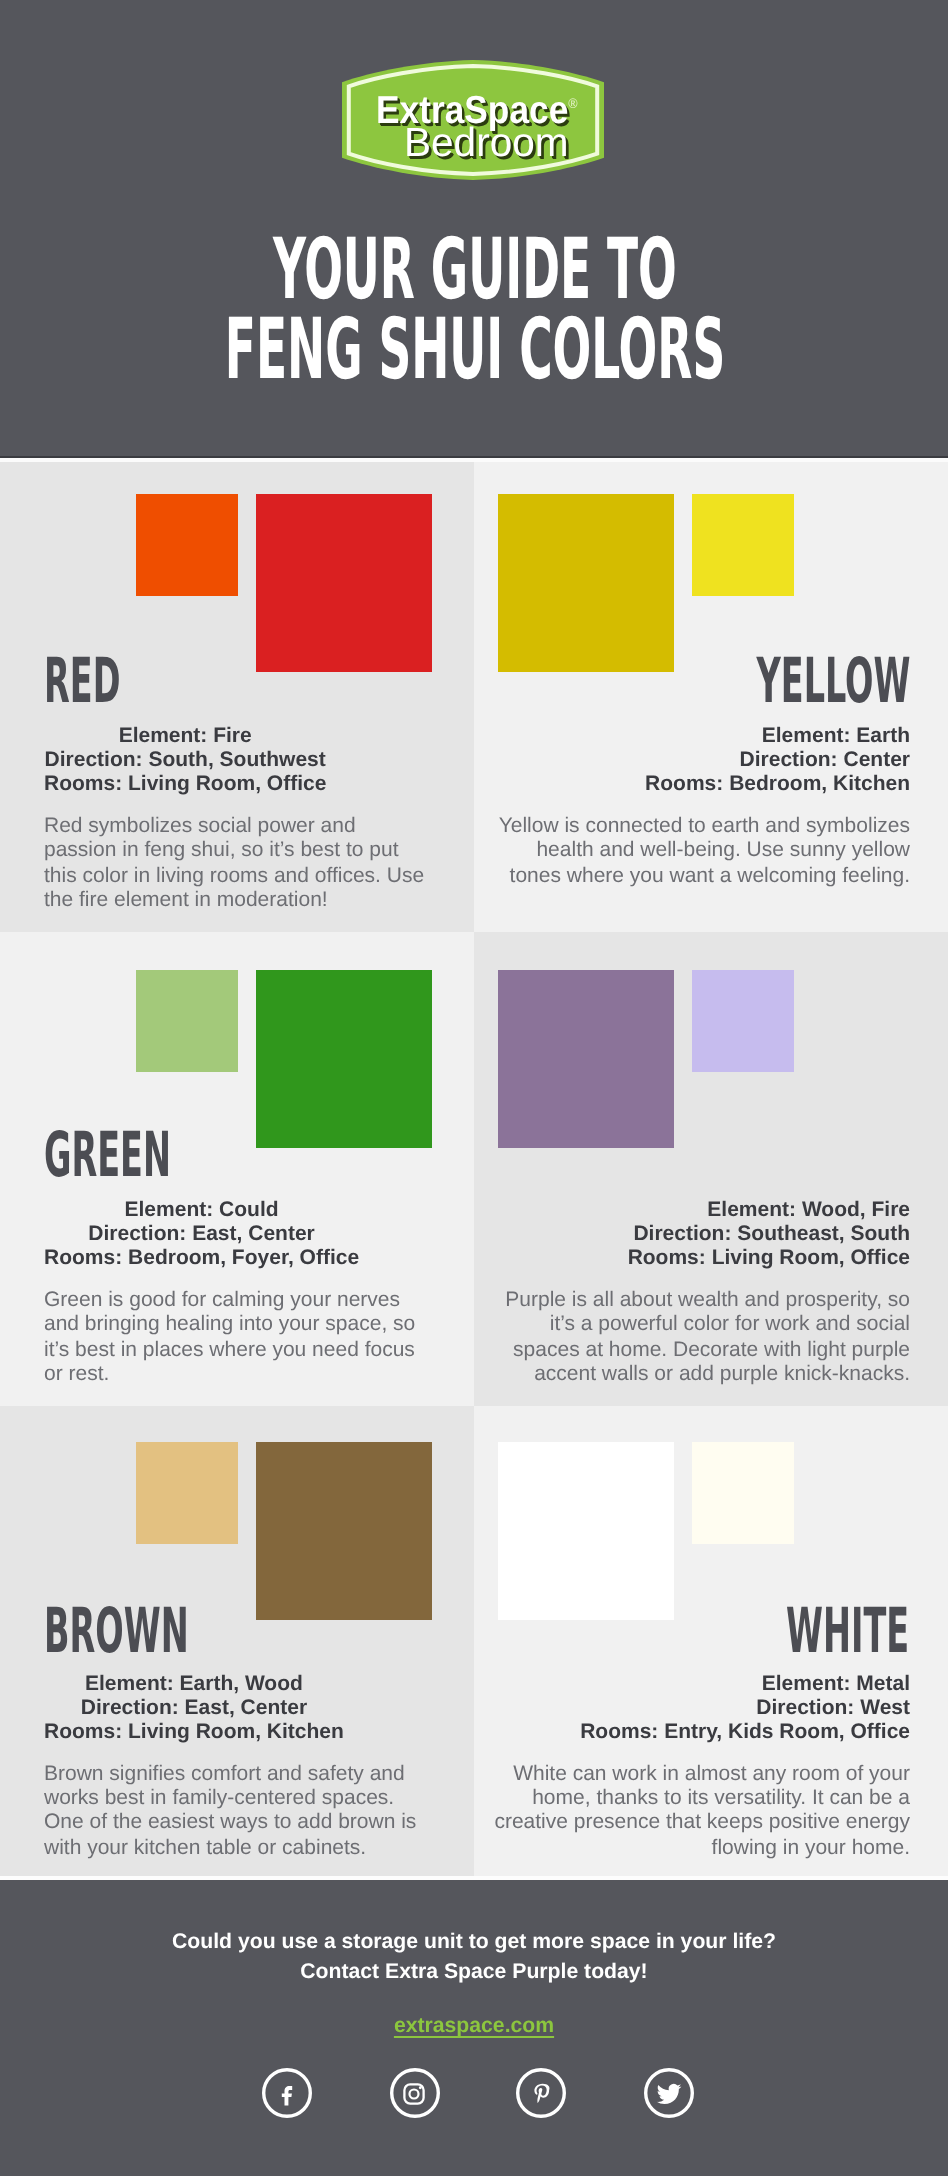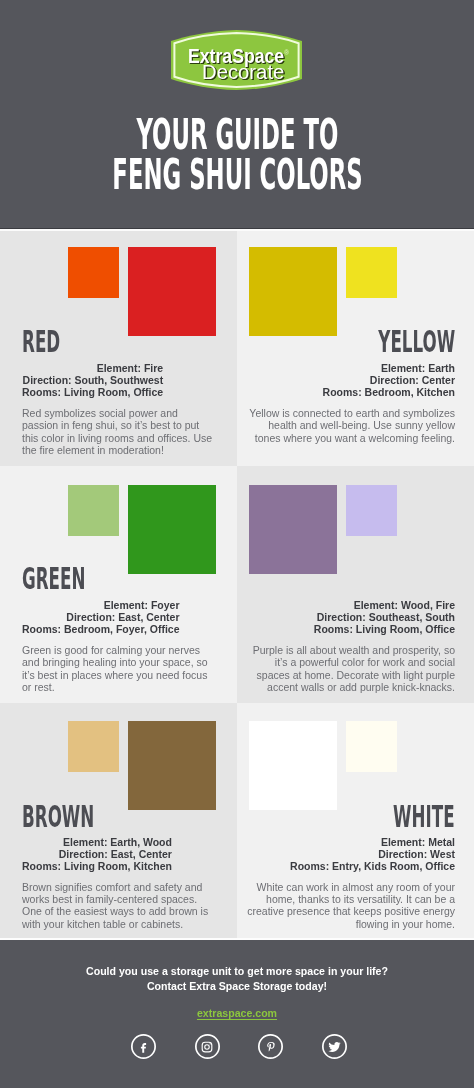--- a/index.html
+++ b/index.html
@@ -52,21 +52,21 @@
   .cname { position:absolute; height:22px; color:#4C4D53; white-space:nowrap; }
   .cname > span {
     font-family:"DejaVu Sans Condensed","Liberation Sans",sans-serif;
     font-weight:bold; font-size:31px; line-height:22px;
     display:inline-block; transform:scaleX(0.60); white-space:nowrap;
   }
   .cell.left .cname { left:22px; } .cell.left .cname > span { transform-origin:left bottom; }
   .cell.right .cname { right:19px; } .cell.right .cname > span { transform-origin:right bottom; }
 
   .meta { position:absolute; font-size:10.5px; line-height:12.1px; font-weight:bold; color:#3A3B40; white-space:nowrap; }
-  .cell.left .meta { left:22px; text-align:right; }
+  .cell.left .meta { left:22px; text-align:center; }
   .cell.right .meta { right:19px; text-align:right; }
 
   .desc { position:absolute; font-size:10.5px; line-height:12.4px; color:#6D6E73; }
   .cell.left .desc { left:22px; width:192px; text-align:left; }
   .cell.right .desc { right:19px; width:208px; text-align:right; }
 
   
   .ftr-line { position:absolute; left:0; top:938px; width:474px; height:2px; background:#FDFDFD; }
   .footer { position:absolute; left:0; top:940px; width:474px; height:184px; background:#55565C; text-align:center; }
   .cta { position:absolute; left:0; top:24px; width:474px; color:#FFFFFF; font-size:10.6px; line-height:14.7px; font-weight:bold; }
@@ -87,21 +87,21 @@
 <div class="page">
 
   <div class="header">
     <div class="logo">
       <svg viewBox="0 0 131 60" xmlns="http://www.w3.org/2000/svg" aria-hidden="true">
         <path d="M0 11.1 C14.8 6 39.7 0.64 65.5 0 C91.3 0.64 116.2 6 131 11.1 L131 48.9 C116.2 54 91.3 59.36 65.5 60 C39.7 59.36 14.8 54 0 48.9 Z" fill="#8DC63F"></path>
         <path d="M3.4 13.2 C16.6 8.6 40 3.7 65.5 3.05 C91 3.7 114.4 8.6 127.6 13.2 L127.6 46.8 C114.4 51.4 91 56.3 65.5 56.95 C40 56.3 16.6 51.4 3.4 46.8 Z" fill="none" stroke="#F0FBDC" stroke-width="2"></path>
       </svg>
       <div class="logo-text">
         <div class="lt1"><span>ExtraSpace</span><sup>®</sup></div>
-        <div class="lt2">Decorate</div>
+        <div class="lt2">Bedroom</div>
       </div>
     </div>
     <div class="title">
       <div><span>YOUR GUIDE TO</span></div>
       <div><span>FENG SHUI COLORS</span></div>
     </div>
   </div>
 
   <div class="hdr-edge"></div>
   <div class="hdr-line"></div>
@@ -127,21 +127,21 @@
           <div><span>Direction:</span> <span>Center</span></div>
           <div><span>Rooms:</span> <span>Bedroom, Kitchen</span></div>
         </div>
         <div class="desc" style="top:176px">Yellow is connected to earth and symbolizes health and well-being. Use sunny yellow tones where you want a welcoming feeling.</div>
       </div>
       <div class="cell left" style="left: 0px; top: 235px; height: 237px; background: rgb(241, 241, 241);">
         <div class="sw small" style="left:68px;top:19px;background:#A3C97A"></div>
         <div class="sw large" style="left:128px;top:19px;background:#30971C"></div>
         <div class="cname" style="top:101px"><span>GREEN</span></div>
         <div class="meta" style="top:133px">
-          <div><span>Element:</span> <span>Foyer</span></div>
+          <div><span>Element:</span> <span>Could</span></div>
           <div><span>Direction:</span> <span>East, Center</span></div>
           <div><span>Rooms:</span> <span>Bedroom, Foyer, Office</span></div>
         </div>
         <div class="desc" style="top:178px">Green is good for calming your nerves and bringing healing into your space, so it’s best in places where you need focus or rest.</div>
       </div>
       <div class="cell right" style="left: 237px; top: 235px; height: 237px; background: rgb(229, 229, 229);">
         <div class="sw small" style="left:109px;top:19px;background:#C6BCEE"></div>
         <div class="sw large" style="left:12px;top:19px;background:#8B7399"></div>
         <div class="meta" style="top:133px">
           <div><span>Element:</span> <span>Wood, Fire</span></div>
@@ -172,21 +172,21 @@
         </div>
         <div class="desc" style="top:177.5px">White can work in almost any room of your home, thanks to its versatility. It can be a creative presence that keeps positive energy flowing in your home.</div>
       </div>
     </div>
 
   <div class="ftr-line"></div>
 
   <div class="footer">
     <div class="cta">
       <div>Could you use a storage unit to get more space in your life?</div>
-      <div>Contact Extra Space Storage today!</div>
+      <div>Contact Extra Space Purple today!</div>
     </div>
     <div class="flink"><span>extraspace.com</span></div>
     <div class="socials">
       <div class="soc">
         <span class="ring">
             <svg viewBox="0 0 25 25">
               <circle cx="12.5" cy="12.5" r="11.65" fill="none" stroke="#FFFFFF" stroke-width="1.7"></circle>
             </svg>
           </span>
         <svg width="15" height="15" viewBox="0 0 15 15">

